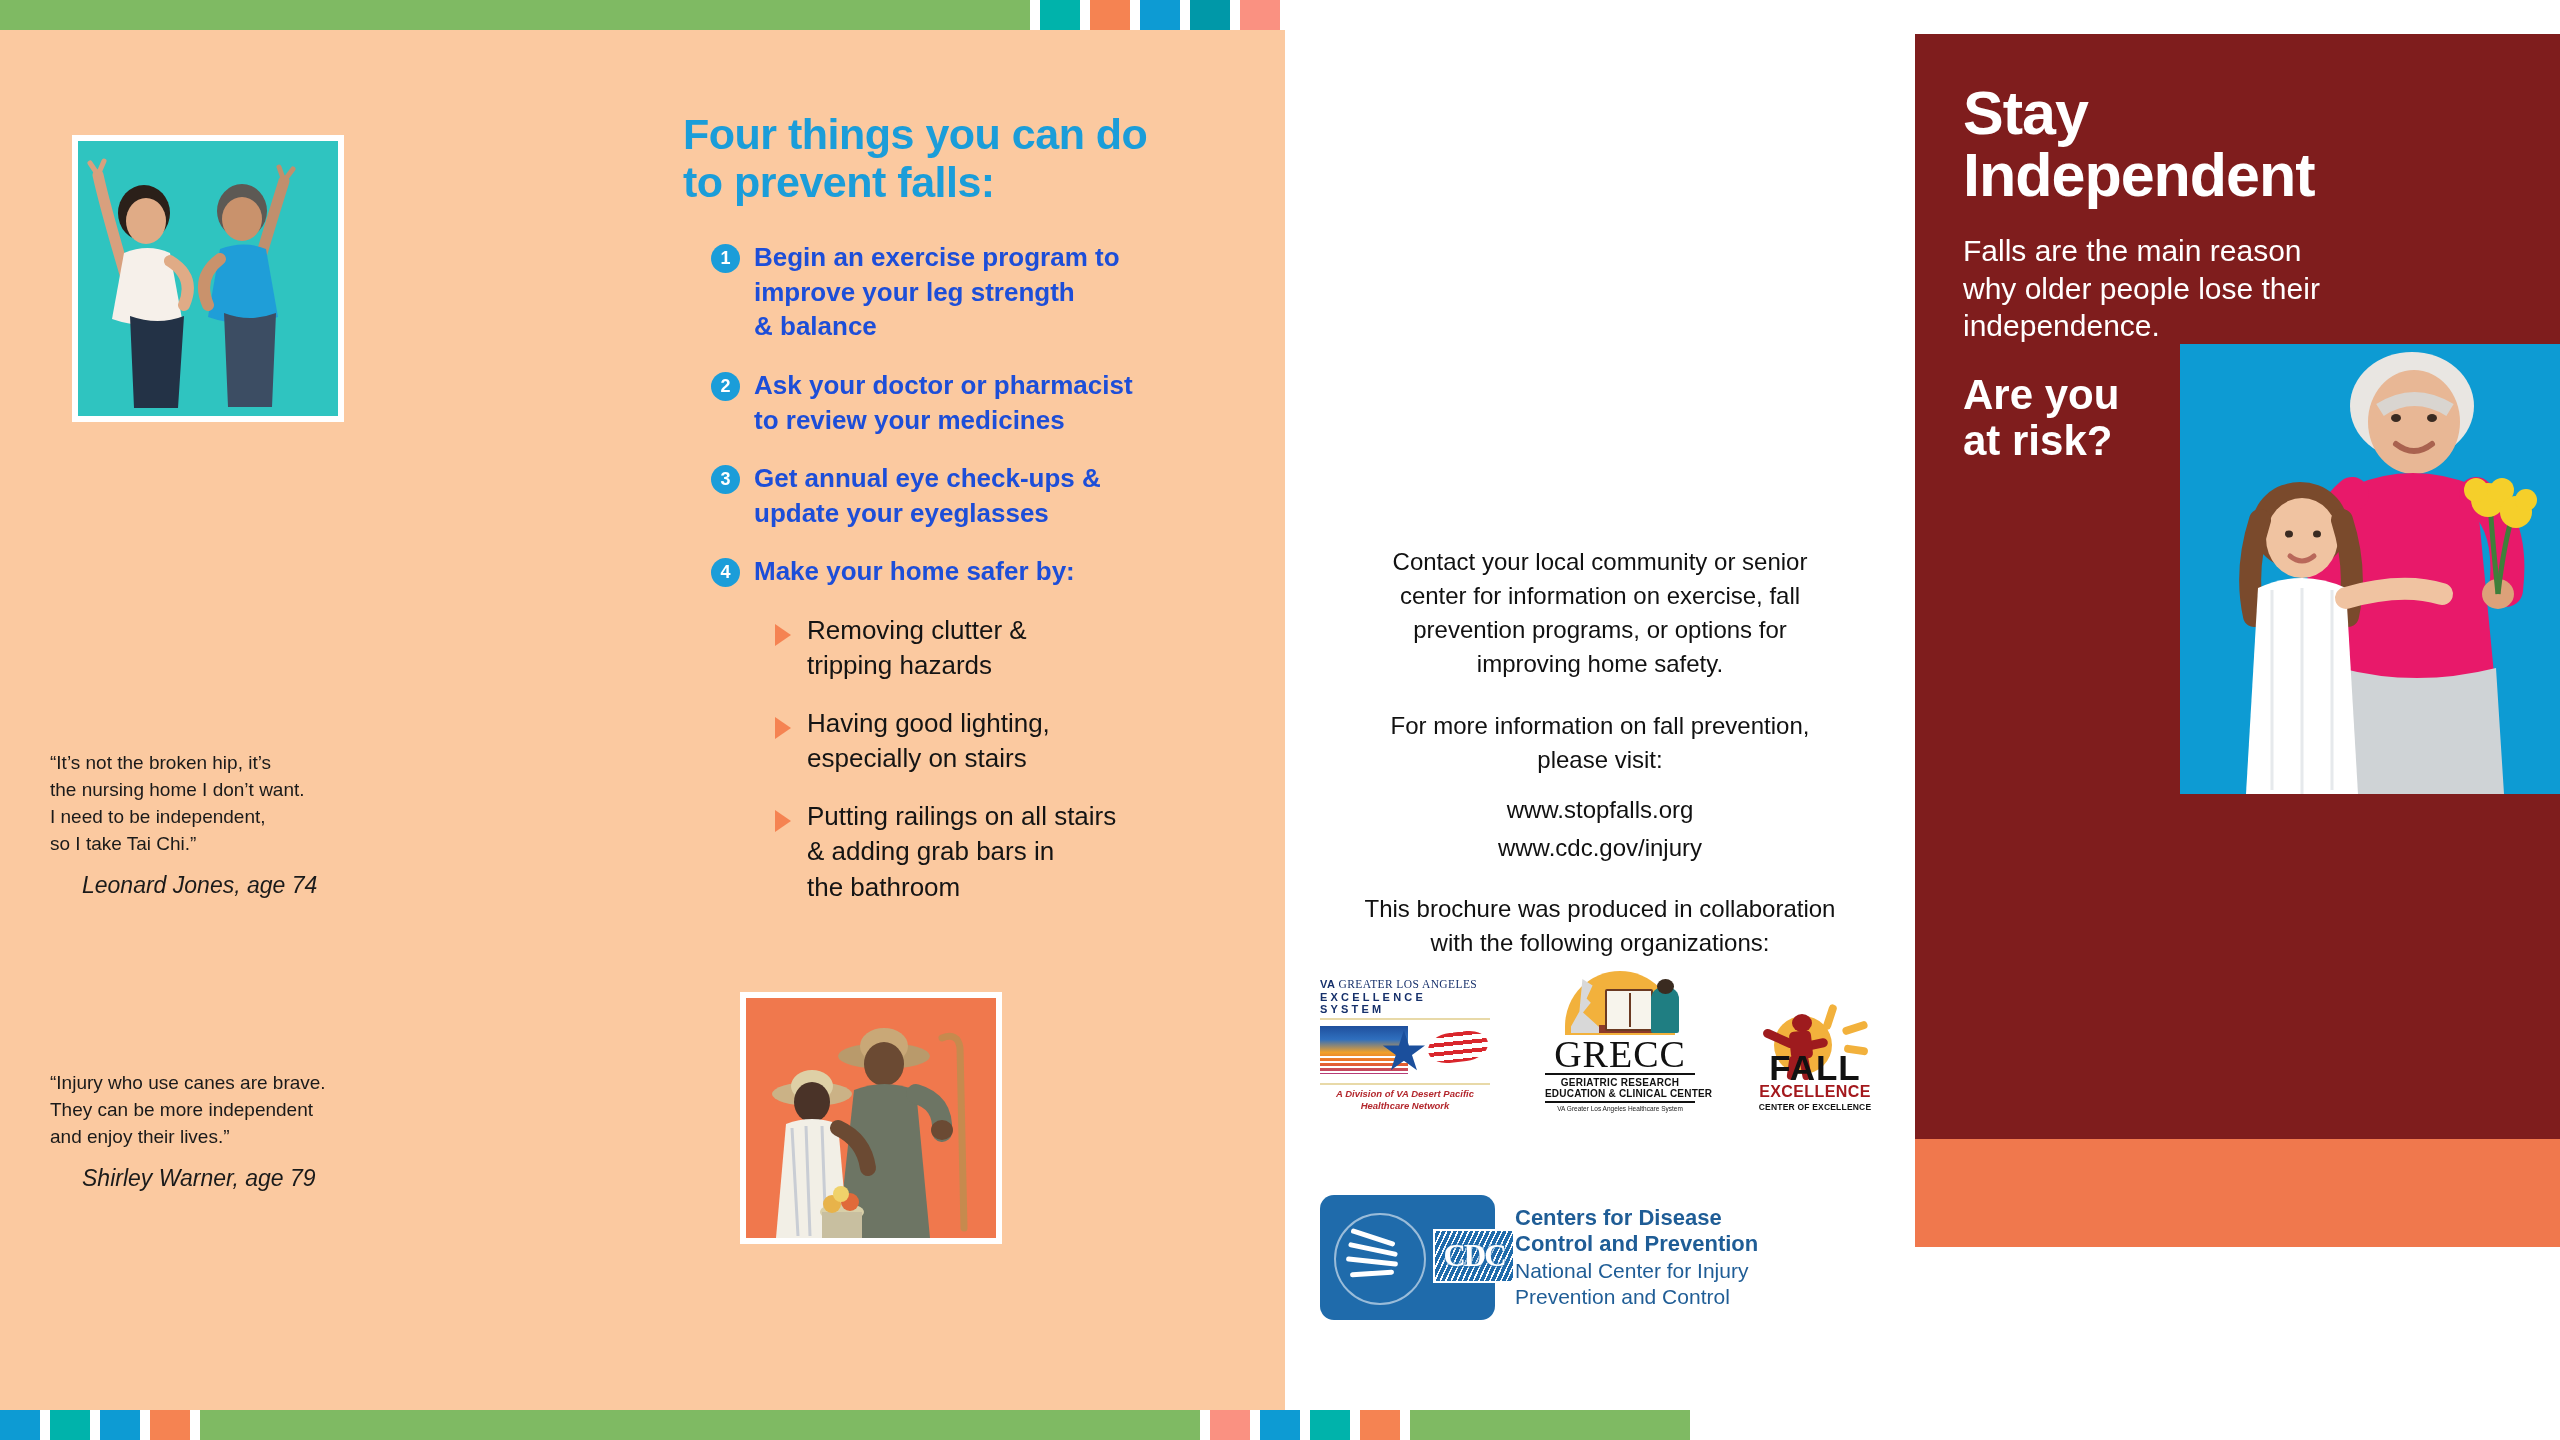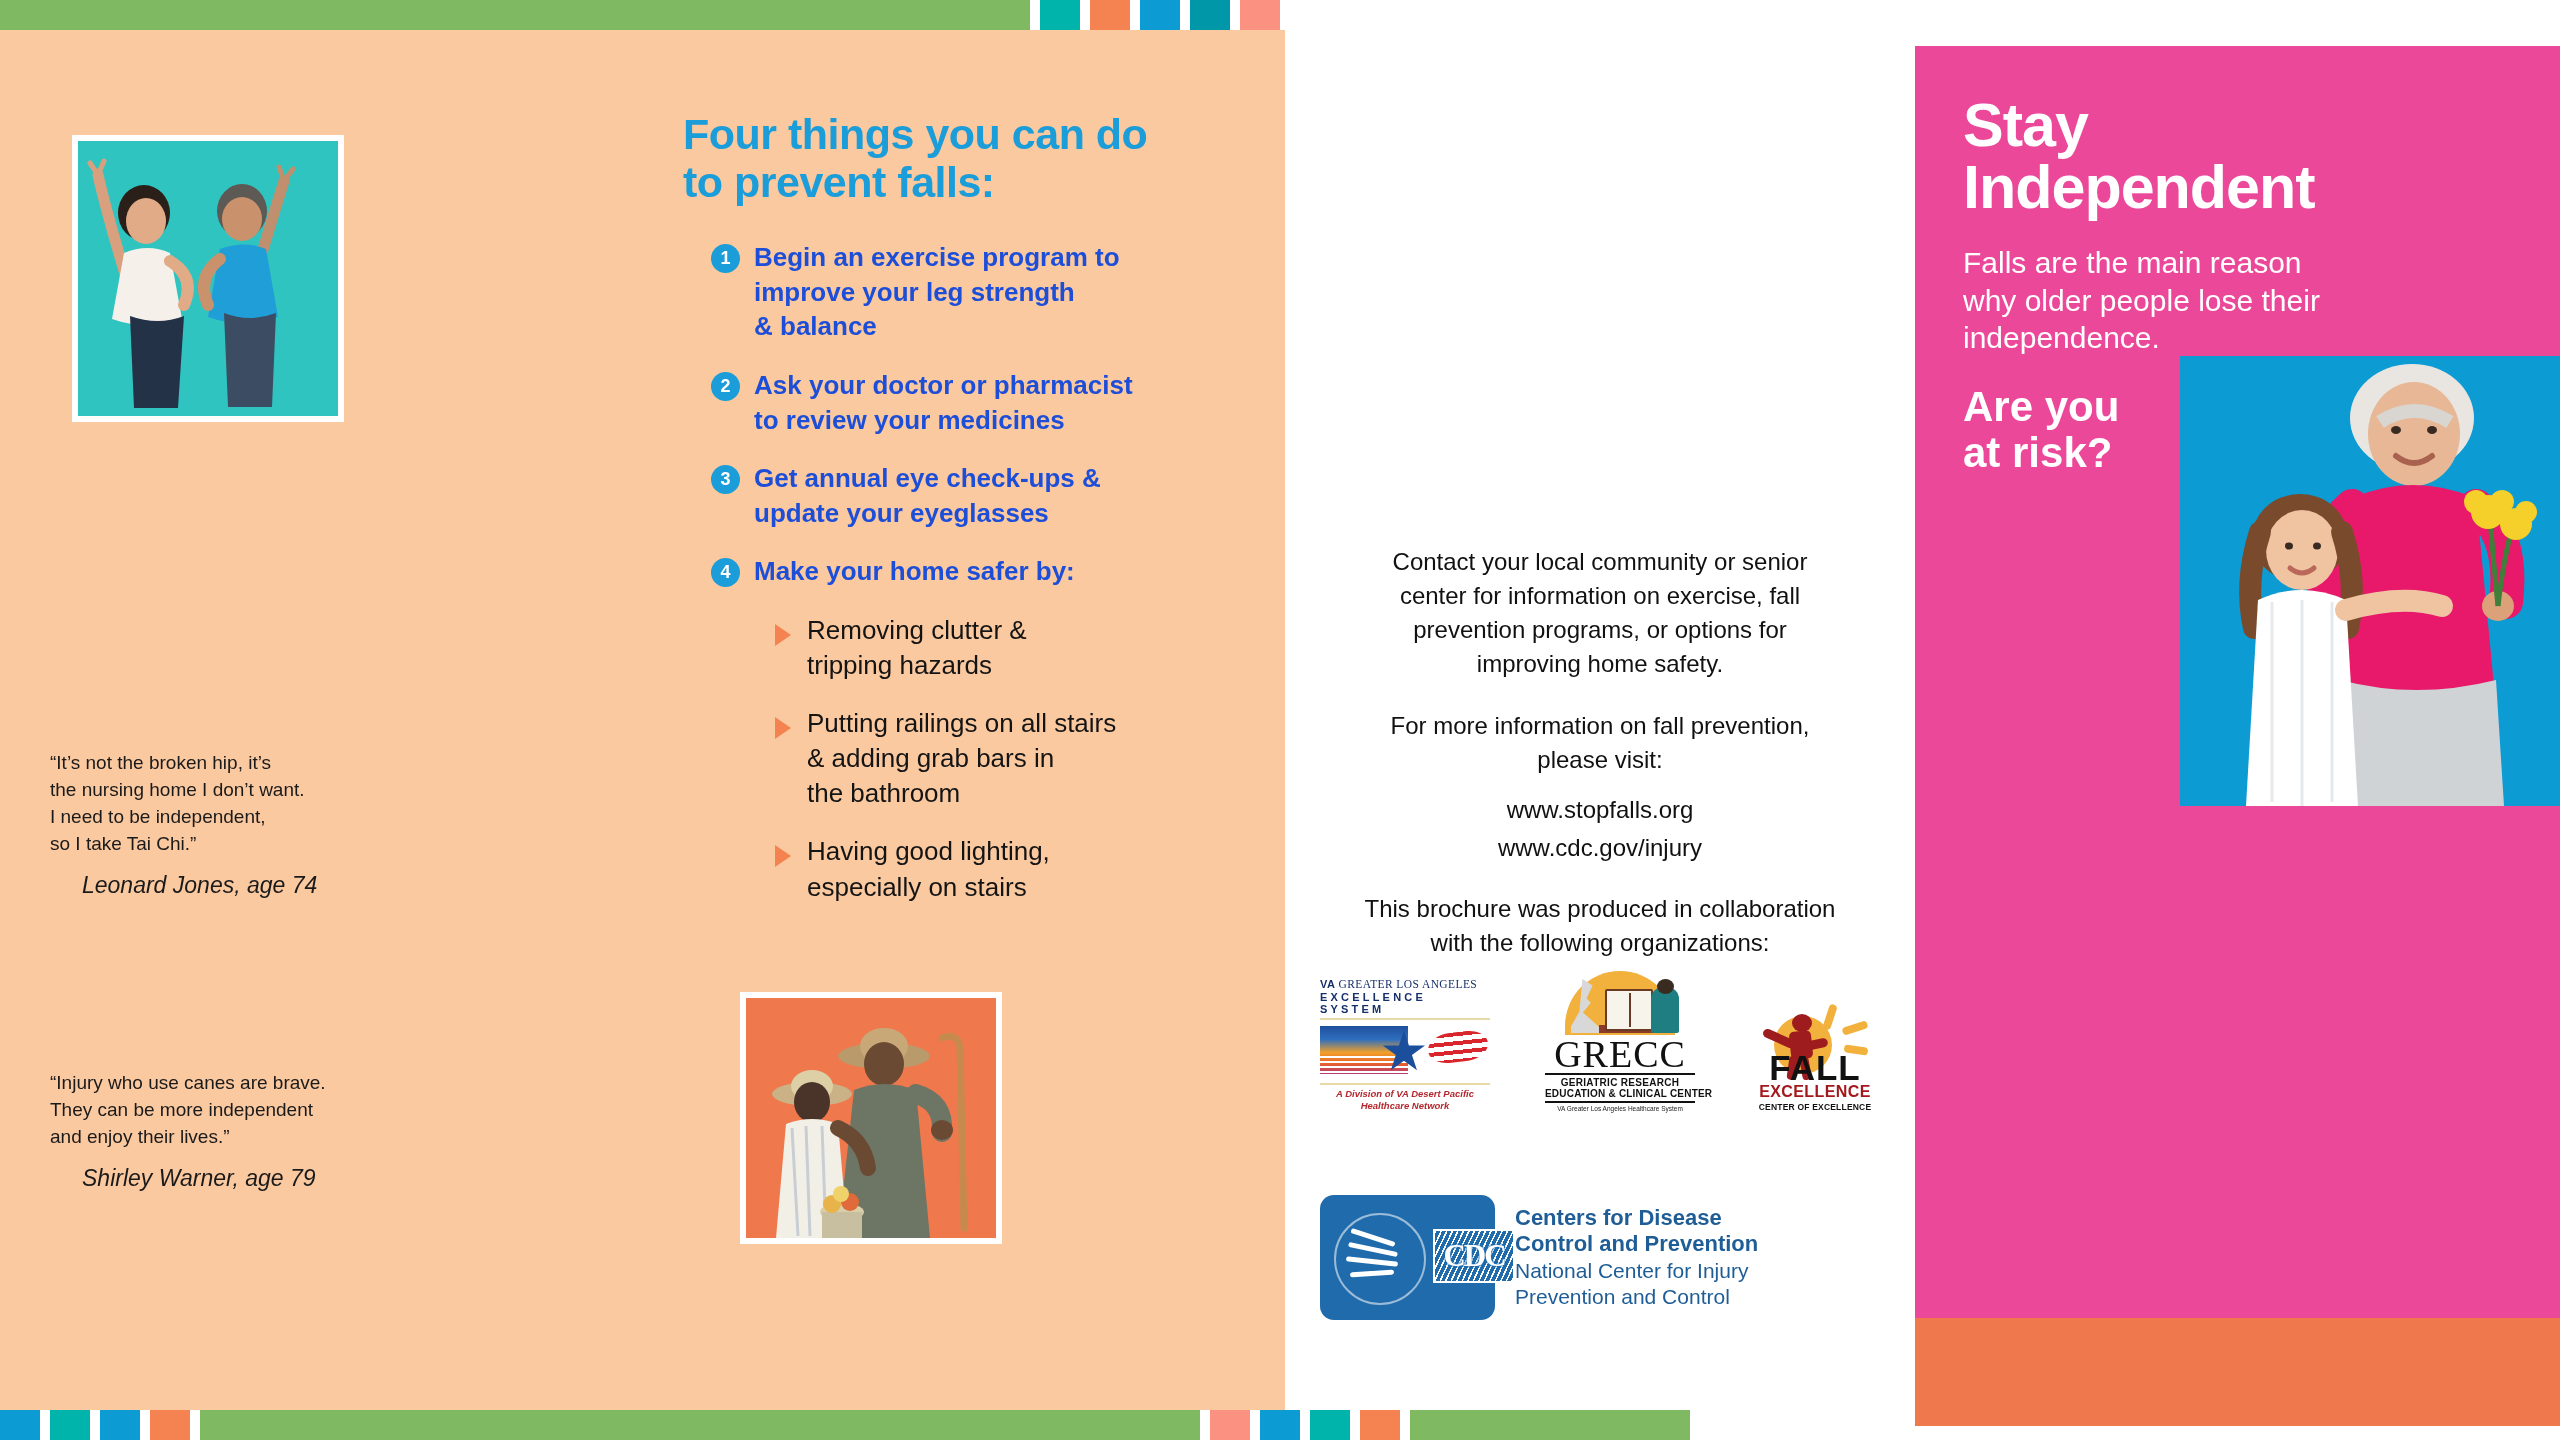--- a/index.html
+++ b/index.html
@@ -134,21 +134,21 @@
     background:repeating-linear-gradient(115deg,#ffffff 0px,#ffffff 1.5px,#1f6bab 1.5px,#1f6bab 5px);padding-left:22px;}
   .cdc-letters{position:absolute;left:0;top:0;width:100%;height:100%;
     display:flex;align-items:center;justify-content:center;
     color:#ffffff;font-family:"Liberation Serif",serif;font-weight:bold;font-size:31px;letter-spacing:-2px;
     text-shadow:0 0 3px #1f6bab,0 0 3px #1f6bab;}
   .cdc-text{margin-left:20px;color:#1f5d96;}
   .cdc-t1{font-weight:bold;font-size:22px;line-height:1.18;white-space:pre-line;}
   .cdc-t2{font-size:21px;line-height:1.22;white-space:pre-line;margin-top:1px;}
 
   
-  .panel-right{position:absolute;left:1915px;top:46px;width:645px;height:1380px;background:#ec4899;}
+  .panel-right{position:absolute;left:1915px;top:34px;width:645px;height:1213px;background:#7f1d1d;}
   .right-head{position:absolute;left:48px;top:48px;width:560px;}
   .right-title{color:#ffffff;font-size:61px;font-weight:bold;line-height:1.02;letter-spacing:-1px;white-space:pre-line;}
   .right-sub{color:#ffffff;font-size:30px;line-height:1.24;margin-top:26px;white-space:pre-line;}
   .right-ask{color:#ffffff;font-size:42px;font-weight:bold;line-height:1.1;margin-top:28px;white-space:pre-line;}
   .right-photo{position:absolute;left:265px;top:310px;width:380px;height:450px;overflow:hidden;}
   .right-orange{position:absolute;left:0;bottom:0;width:645px;height:108px;background:#f0784d;}
 </style>
 </head>
 <body>
 
@@ -249,28 +249,28 @@
       </div>
 
       <div class="sub-list">
         <div class="sub-item">
           <span class="tri"></span>
           <span class="sub-text">Removing clutter &amp;
 tripping hazards</span>
         </div>
         <div class="sub-item">
           <span class="tri"></span>
+          <span class="sub-text">Having good lighting,
+especially on stairs</span>
+        </div>
+        <div class="sub-item">
+          <span class="tri"></span>
           <span class="sub-text">Putting railings on all stairs
 &amp; adding grab bars in
 the bathroom</span>
-        </div>
-        <div class="sub-item">
-          <span class="tri"></span>
-          <span class="sub-text">Having good lighting,
-especially on stairs</span>
         </div>
       </div>
     </div>
 
     <div class="photo-couple">
       <div class="inner">
         <svg viewBox="0 0 250 240" width="250" height="240" preserveAspectRatio="none">
           <rect width="250" height="240" fill="#f0784d"></rect>
 
           <path d="M196 40 q16 -6 18 10 l4 180" stroke="#c68a4e" stroke-width="7" fill="none" stroke-linecap="round"></path>

